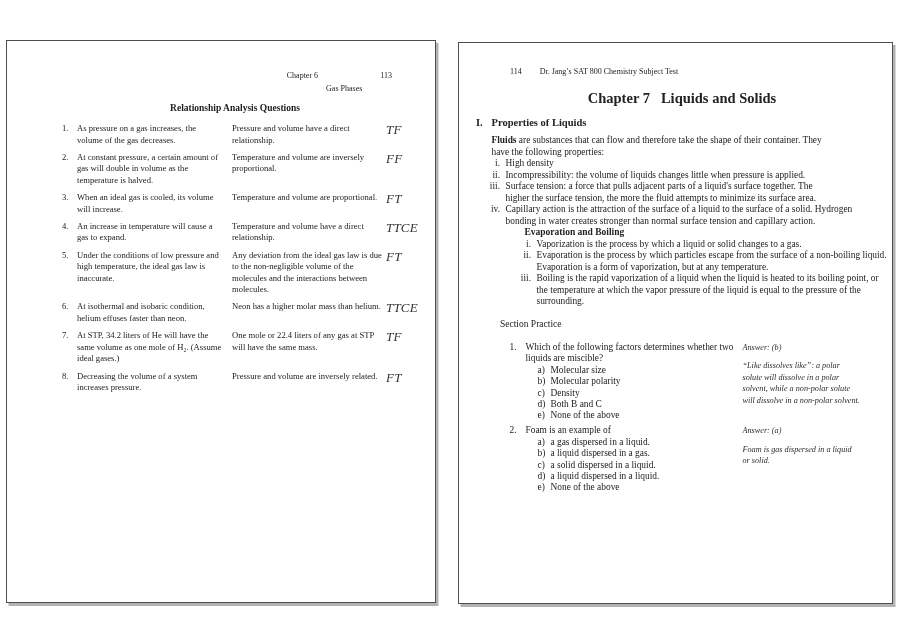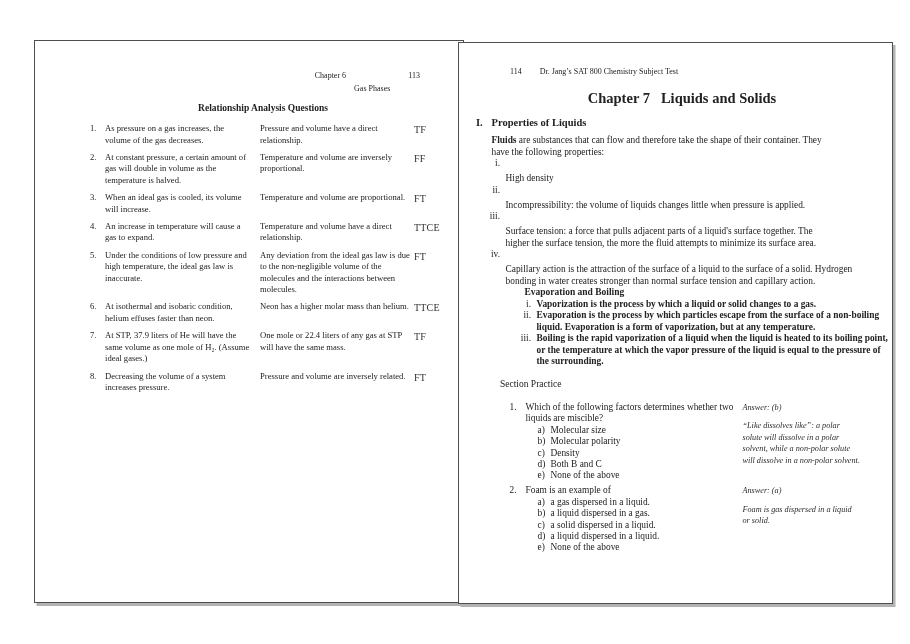--- a/index.html
+++ b/index.html
@@ -1,54 +1,54 @@
 <!DOCTYPE html>
 <html><head>
 <meta charset="utf-8">
 <style>
   html,body { margin:0; padding:0; background:#ffffff; }
   body { width:910px; height:644px; font-family:"Liberation Serif", serif; color:#222222; }
   .stage { position:relative; width:910px; height:644px; overflow:hidden; }
   .page { position:absolute; background:#ffffff; border:1.5px solid #4e4e4e;
           box-shadow:2.5px 3px 0 #b2b2b2; box-sizing:border-box; overflow:hidden; }
-  .page-left  { left:34px; top:40px; width:430px; height:563px; padding:30px 27px 0 55px; }
+  .page-left  { left:6px; top:40px; width:430px; height:563px; padding:30px 27px 0 55px; }
   .page-right { left:458px; top:42px; width:435px; height:562px; padding:24px 4px 0 17px; }
 
   
   .lp-header { display:flex; justify-content:flex-end; padding-right:16px;
                font-size:8px; line-height:10px; }
   .lp-header .sec { margin-left:8px;margin-top:13px; }
   .lp-header .pg  { margin-left:18px; }
   .lp-title { text-align:center; font-weight:bold; font-size:9.5px; margin-top:9px; line-height:11px; }
   .lp-rows { margin-top:9px; }
   .qrow { display:flex; font-size:8.6px; line-height:11.5px; align-items:flex-start; }
   .qrow + .qrow { margin-top:5.8px; }
   .qnum  { width:15px; flex:none; }
   .qcol1 { width:145px; margin-right:10px; flex:none; }
   .qcol2 { width:150px; margin-right:4px; flex:none; }
-  .qans  { width:20px; flex:none; font-size:10px; letter-spacing:0.2px; padding-top:1px; color:#333; }
+  .qans  { width:20px; flex:none; font-size:13px; letter-spacing:0.2px; padding-top:1px; color:#333;font-style:italic; }
 
   
   .rp-header { display:flex; padding-left:34px; font-size:8px; line-height:10px; }
   .rp-header .bk { margin-left:18px; }
   .rp-title { margin-top:13px; display:flex; justify-content:center; gap:11px;
               font-weight:bold; font-size:14.5px; line-height:16px; }
   .rp-h1 { margin-top:11px; display:flex; font-weight:bold; font-size:10.5px; line-height:12px; }
   .rp-h1-num { width:15.5px; flex:none; }
   .rp-body { font-size:9.4px; line-height:11.5px; }
   .rp-intro { margin-top:6px; margin-left:15.5px; width:350px; }
   .rp-intro .lead { font-weight:bold; }
   .la-row { display:flex; margin-left:0; }
   .la-num { width:24px; flex:none; text-align:right; margin-right:5.5px; }
-  .la-txt { width:330px;margin-top:15px; }
+  .la-txt { width:330px; }
   .la-txt.wide { width:360px; }
   .rp-h2 { margin-left:48.5px; font-weight:bold; font-size:9.5px; line-height:11.5px; }
   .lb-row { display:flex; }
   .lb-num { width:55px; flex:none; text-align:right; margin-right:5.5px; }
-  .lb-txt { width:352px;font-weight:bold; }
+  .lb-txt { width:352px; }
   .rp-h3 { margin-top:11.5px; margin-left:24px; font-weight:normal; font-size:9.5px; line-height:11.5px; }
   .question { position:relative; display:flex; margin-left:33.5px; font-size:9.4px; line-height:11.4px; }
   .q1 { margin-top:11.5px; }
   .q2 { margin-top:3.6px; }
   .q-num { width:16px; flex:none; }
   .q-body { width:226px; flex:none; }
   .opt { display:flex; }
   .opt-letter { width:13px; flex:none; margin-left:12px; }
   .answer-col { position:absolute; left:233px; top:0; width:118px;
                 font-style:italic; font-size:8.2px; line-height:11.4px; color:#2c2c2c; }
@@ -99,21 +99,21 @@
         <span class="qans">FT</span>
       </div>
       <div class="qrow">
         <span class="qnum">6.</span>
         <span class="qcol1">At isothermal and isobaric condition, helium effuses faster than neon.</span>
         <span class="qcol2">Neon has a higher molar mass than helium.</span>
         <span class="qans">TTCE</span>
       </div>
       <div class="qrow">
         <span class="qnum">7.</span>
-        <span class="qcol1">At STP, 37.9 liters of He will have the same volume as one mole of H₂. (Assume ideal gases.)</span>
+        <span class="qcol1">At STP, 34.2 liters of He will have the same volume as one mole of H₂. (Assume ideal gases.)</span>
         <span class="qcol2">One mole or 22.4 liters of any gas at STP will have the same mass.</span>
         <span class="qans">TF</span>
       </div>
       <div class="qrow">
         <span class="qnum">8.</span>
         <span class="qcol1">Decreasing the volume of a system increases pressure.</span>
         <span class="qcol2">Pressure and volume are inversely related.</span>
         <span class="qans">FT</span>
       </div>
     </div>

